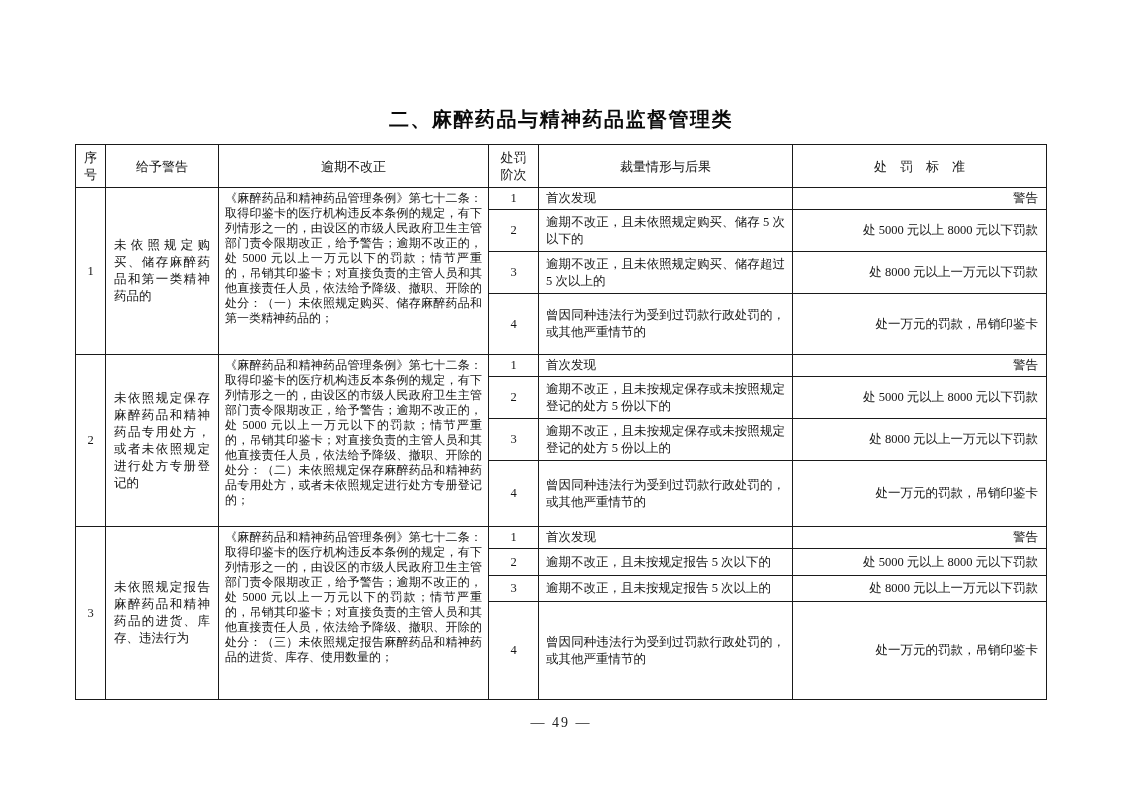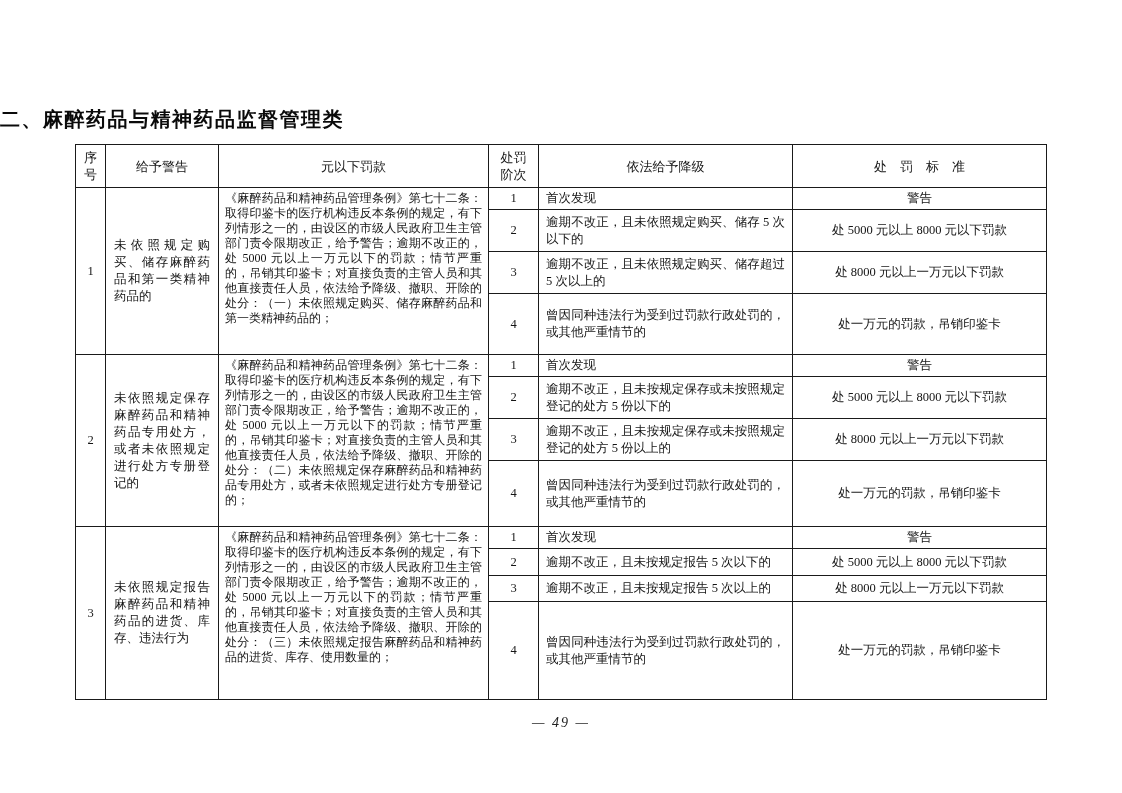--- a/index.html
+++ b/index.html
@@ -2,21 +2,21 @@
 <html lang="zh"><head>
 <meta charset="utf-8">
 <style>
   html,body{margin:0;padding:0;}
   body{
     width:1122px;height:793px;background:#ffffff;color:#151515;
     font-family:"Liberation Serif","DejaVu Serif",serif;
     -webkit-font-smoothing:antialiased;overflow:hidden;
   }
   .title{
-    margin:106px 0 11px 0;
+    margin:106px 0 11px 0;text-align:center;
     font-family:"Liberation Sans","DejaVu Sans",sans-serif;
     font-weight:bold;font-size:20px;letter-spacing:1.5px;color:#0a0a0a;
   }
   table.law{
     border-collapse:collapse;table-layout:fixed;
     margin-left:75px;width:971px;background:#fff;
   }
   table.law td, table.law th{
     border:1px solid #1a1a1a;font-weight:normal;
     overflow:hidden;box-sizing:border-box;
@@ -25,31 +25,31 @@
     font-size:13px;height:43px;text-align:center;vertical-align:middle;
     padding:0 2px;line-height:17px;
   }
   .pre{white-space:pre-line;}
   tbody td{font-size:12.5px;line-height:17px;}
   .c-no{text-align:center;vertical-align:middle;}
   .c-violation{text-align:justify;vertical-align:middle;padding:4px 8px;}
   .c-legal{text-align:justify;vertical-align:top;padding:3px 6px;font-size:12px;line-height:15px;}
   .c-level{text-align:center;vertical-align:middle;}
   .c-situation{text-align:justify;vertical-align:middle;padding:2px 7px;margin-left:44px;}
-  .c-standard{text-align:center;vertical-align:middle;padding:2px 8px;}
+  .c-standard{text-align:right;vertical-align:middle;padding:2px 8px;}
   tr.h21{height:21px}
   tr.h42{height:42px}
   tr.h27{height:27px}
   tr.h26{height:26px}
   tr.h61{height:61px}
   tr.h66{height:66px}
   tr.h98{height:98px}
   .footer{
     text-align:center;margin-top:15px;font-size:14px;
-    letter-spacing:2px;color:#222;font-style:italic;
+    letter-spacing:2px;color:#222;
   }
 </style>
 </head>
 <body>
 
 <div class="title">二、麻醉药品与精神药品监督管理类</div>
 
 <table class="law">
   <colgroup>
     <col style="width:30px">
@@ -57,24 +57,24 @@
       <col style="width:270px">
     <col style="width:50px">
       <col style="width:254px">
       <col style="width:254px">
   </colgroup>
   <thead>
     <tr>
       <th class="pre">序
 号</th>
       <th>给予警告</th>
-      <th>元以下罚款</th>
+      <th>逾期不改正</th>
       <th class="pre">处罚
 阶次</th>
-      <th>依法给予降级</th>
+      <th>裁量情形与后果</th>
       <th>处　罚　标　准</th>
     </tr>
   </thead>
   <tbody>
 
     <tr class="h21">
       <td class="c-no" rowspan="4">1</td>
       <td class="c-violation" rowspan="4">未依照规定购买、储存麻醉药品和第一类精神药品的</td>
       <td class="c-legal" rowspan="4">《麻醉药品和精神药品管理条例》第七十二条：取得印鉴卡的医疗机构违反本条例的规定，有下列情形之一的，由设区的市级人民政府卫生主管部门责令限期改正，给予警告；逾期不改正的，处 5000 元以上一万元以下的罚款；情节严重的，吊销其印鉴卡；对直接负责的主管人员和其他直接责任人员，依法给予降级、撤职、开除的处分：（一）未依照规定购买、储存麻醉药品和第一类精神药品的；</td>
       <td class="c-level">1</td>

